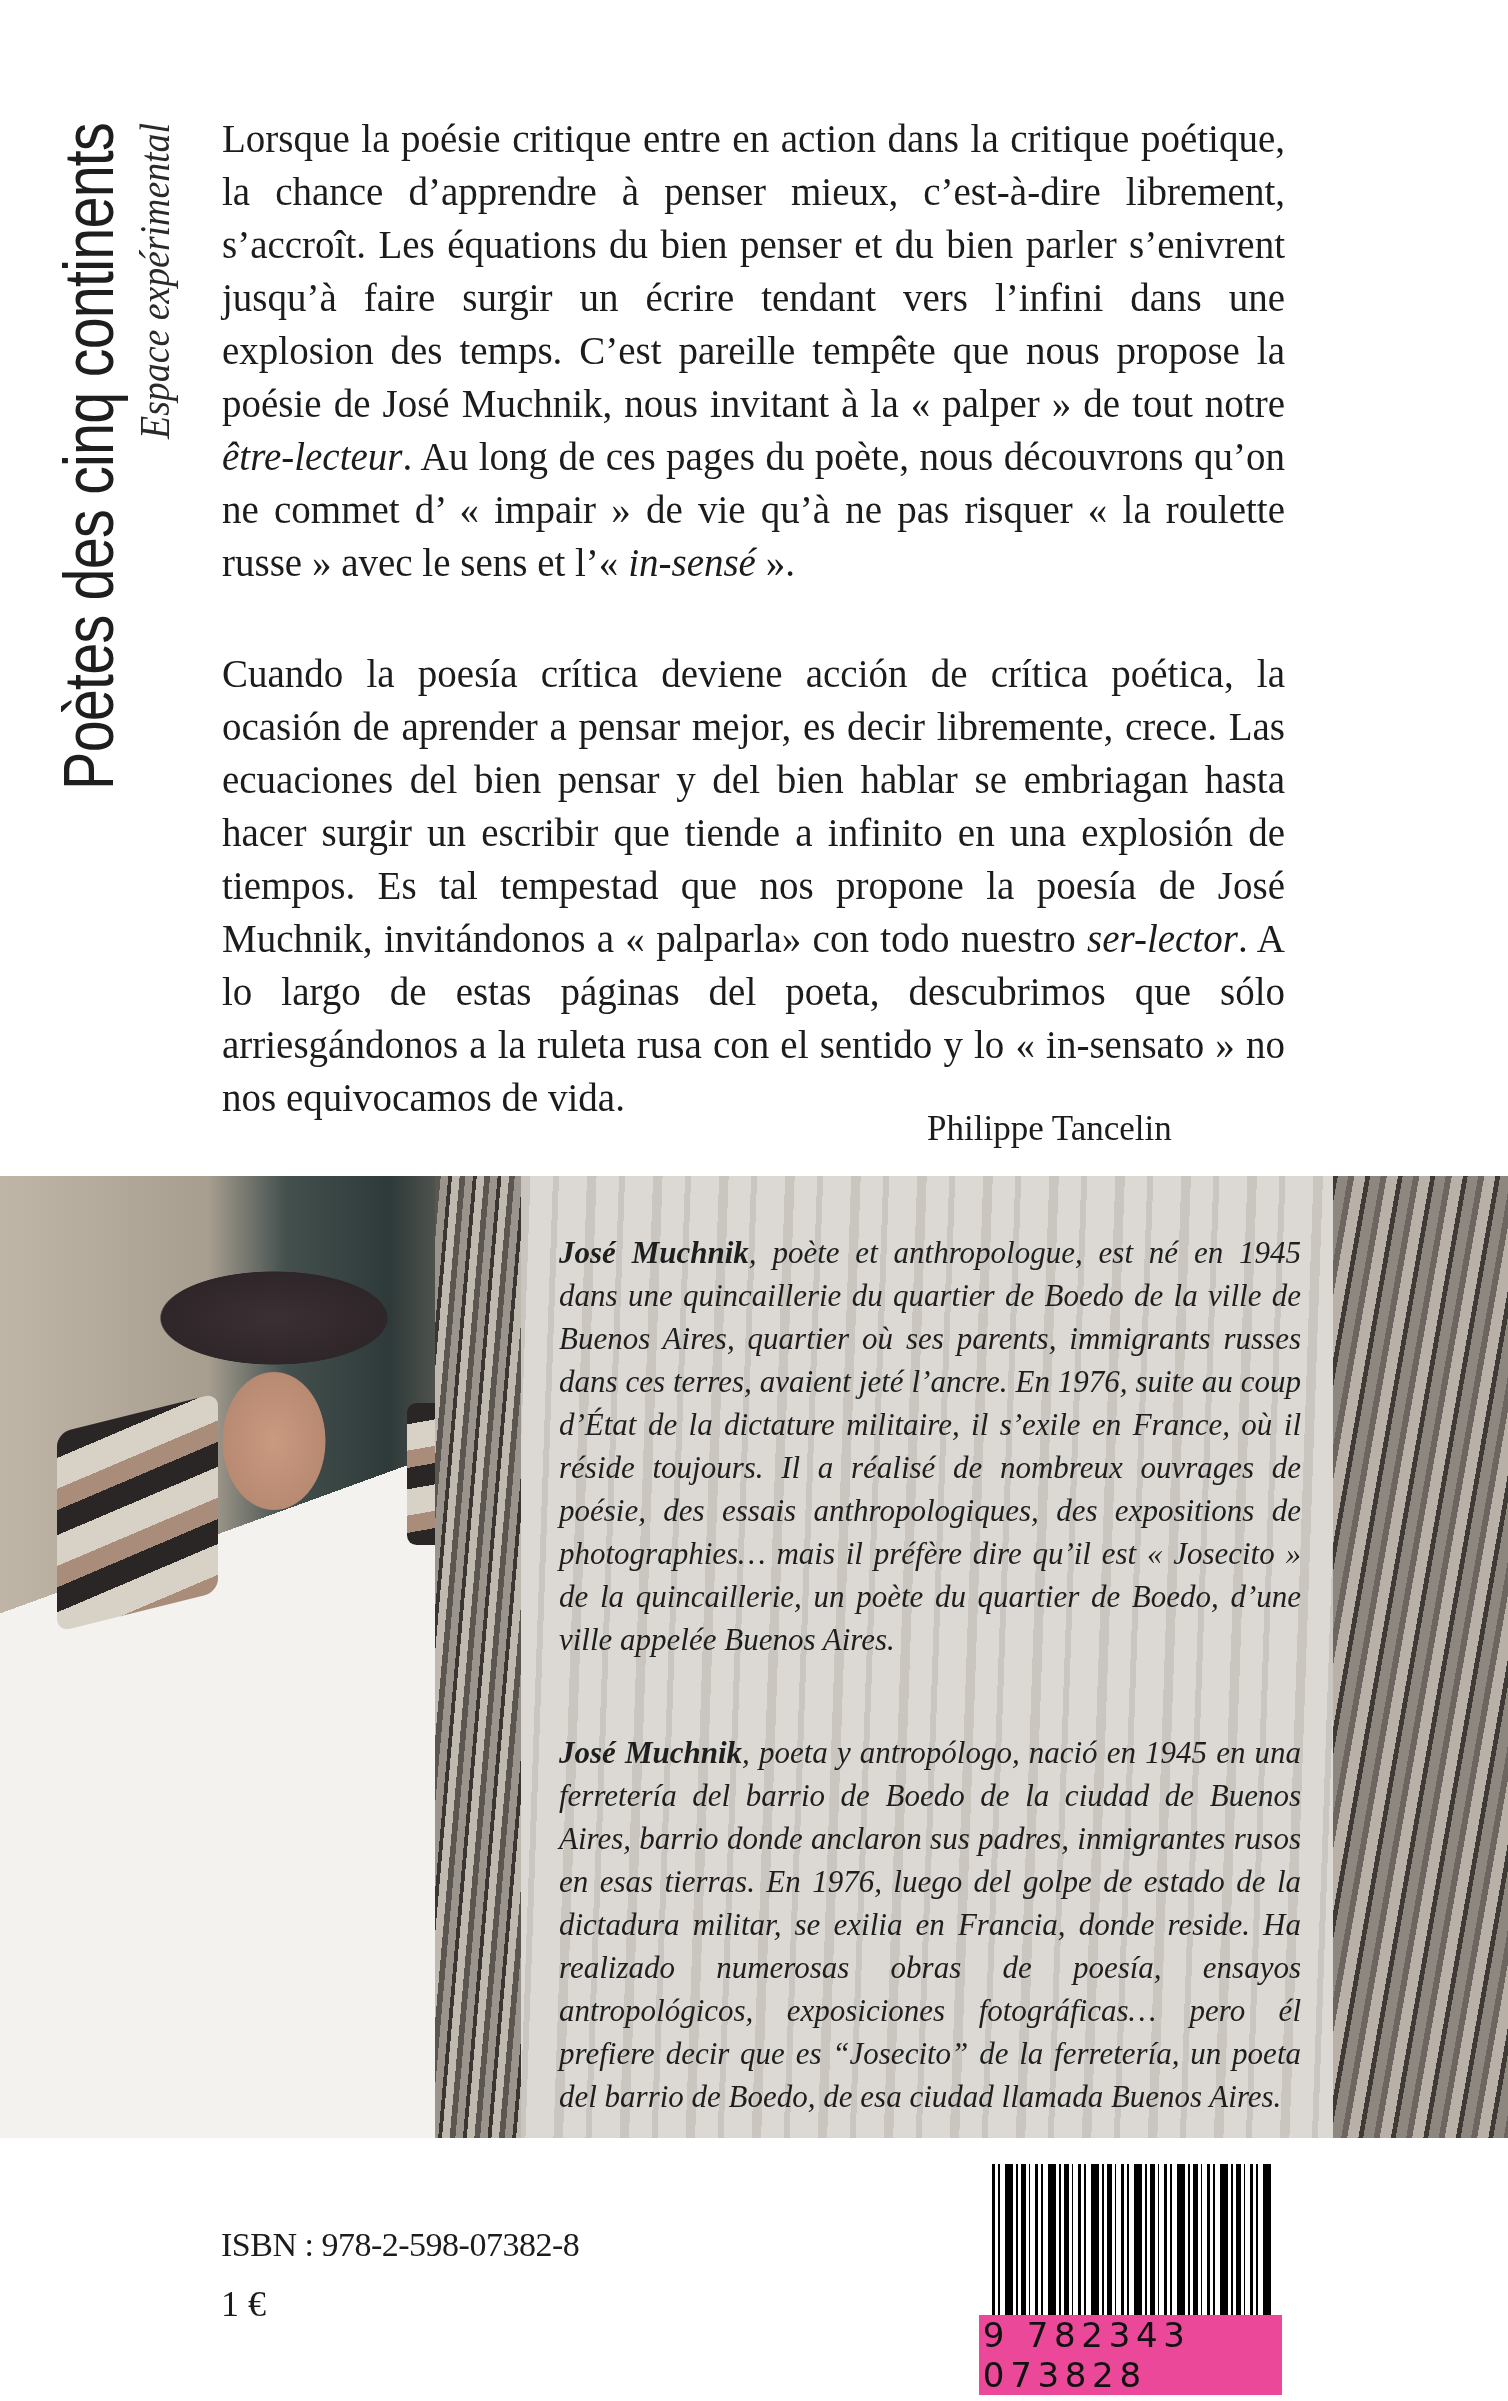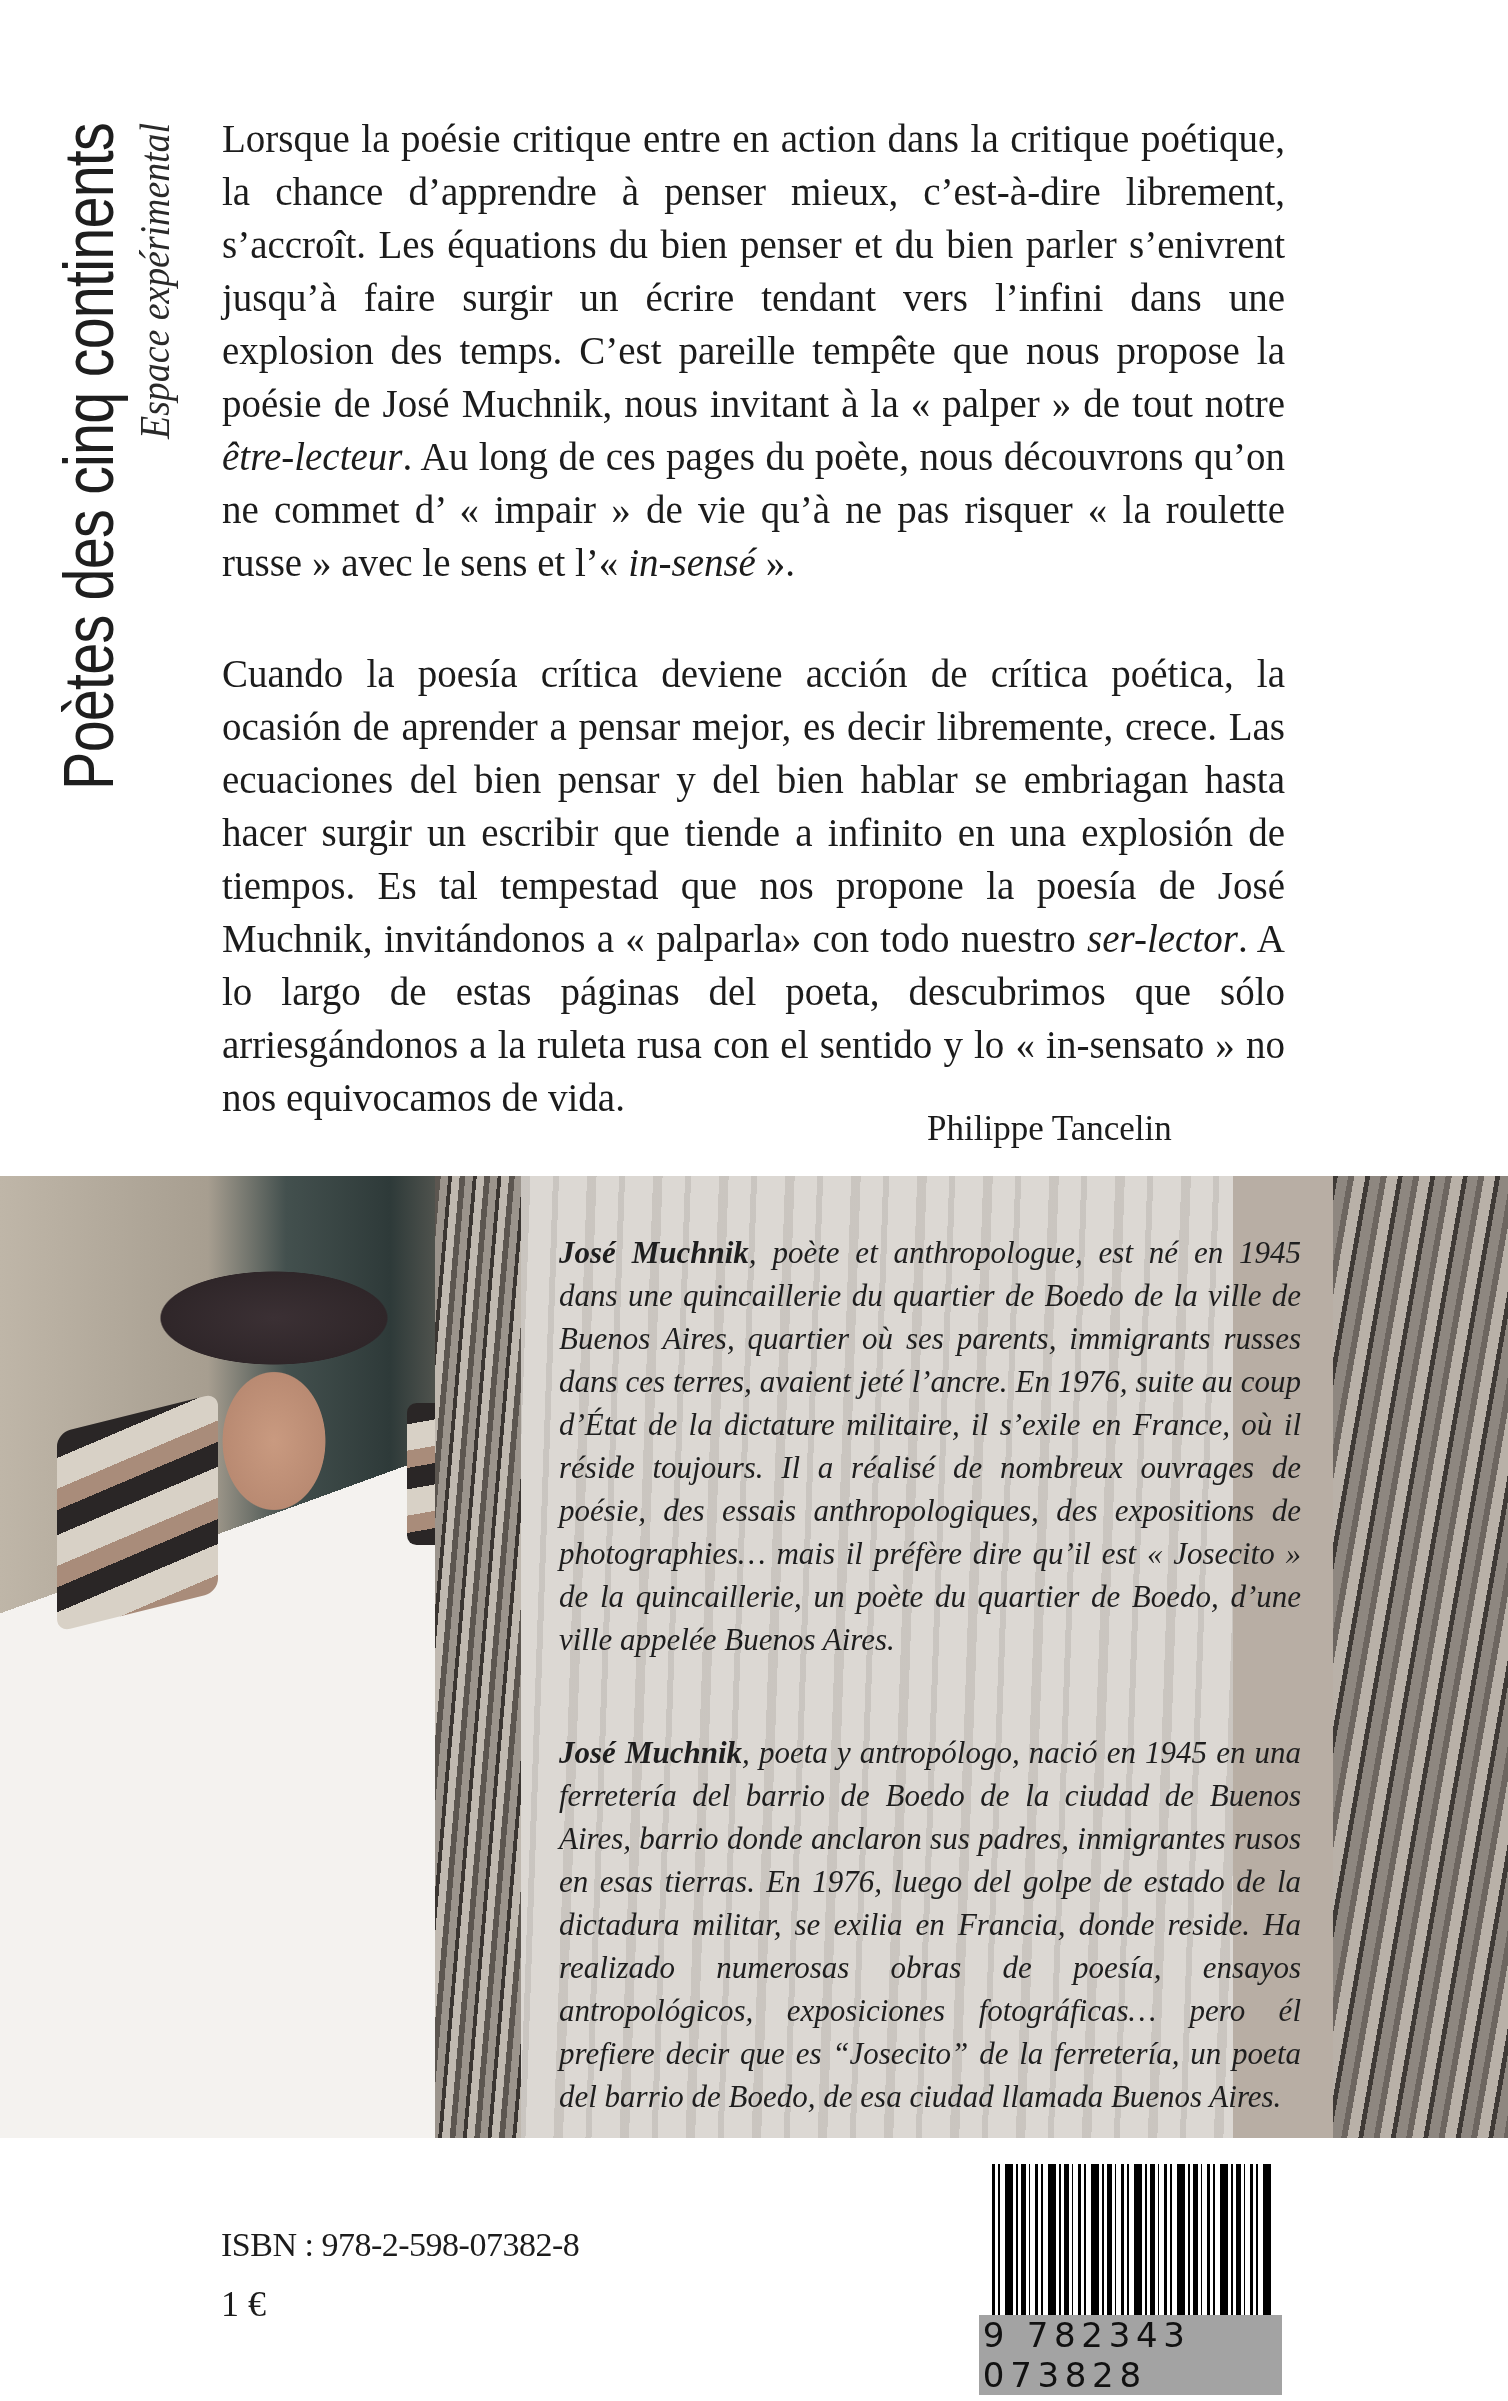--- a/index.html
+++ b/index.html
@@ -54,21 +54,21 @@
     .portrait .vest-r {
       position: absolute; left: 407px; top: 227px; width: 95px; height: 142px;
       background: repeating-linear-gradient(170deg, #2a2626 0 21px, #d8d1c6 21px 47px, #a98c7a 47px 64px);
       border-radius: 9.5px;
     }
     .tree-left {
       position: absolute; left: 435px; top: 0; width: 90px; height: 100%;
       background: repeating-linear-gradient(95deg, #5c5650 0 5.7px, #9b948c 5.7px 13.2px, #3b3632 13.2px 17px, #c0b9b0 17px 24.6px);
     }
     .bio-panel {
-      position: absolute; left: 521px; top: 0; width: 712px; height: 100%;
+      position: absolute; left: 521px; top: 0; width: 812px; height: 100%;
       background:
         repeating-linear-gradient(92deg, rgba(120,112,104,0.18) 0 9.5px, rgba(255,255,255,0) 9.5px 32px, rgba(90,84,78,0.14) 32px 38px, rgba(255,255,255,0) 38px 66px),
         #dcd8d3;
     }
     .bio {
       position: absolute; left: 38px; width: 742px; font-style: italic;
       font-size: 31px; line-height: 43px; text-align: justify; color: #1e1e1e;
     }
     .bio p { margin: 0; text-align-last: left; }
     .bio b { font-weight: bold; }
@@ -86,21 +86,21 @@
     .barcode-wrap { position: absolute; left: 979px; top: 2164px; width: 303px; height: 194px; }
     .barcode {
       position: absolute; left: 13.2px; top: 0; width: 280px; height: 154px;
       background: repeating-linear-gradient(90deg,
         #000 0 2.8px, #fff 2.8px 5.7px, #000 5.7px 7.6px, #fff 7.6px 13.2px, #000 13.2px 21px, #fff 21px 24px,
         #000 24px 25.6px, #fff 25.6px 29px, #000 29px 34px, #fff 34px 37px, #000 37px 38px, #fff 38px 43px);
     }
     .barcode-digits {
       position: absolute; left: 0; top: 151px; width: 303px;
       font-family: "DejaVu Sans", sans-serif; font-size: 34px; letter-spacing: 5.7px;
-      background: #a3a3a3; padding-left: 3.8px; box-sizing: border-box; color: #111;
+      background: #ec4899; padding-left: 3.8px; box-sizing: border-box; color: #111;
     }
   </style>
 </head>
 <body>
 
 <div class="spine-title">
   <span class="series">Poètes des cinq continents</span>
   <span class="collection">Espace expérimental</span>
 </div>
 

